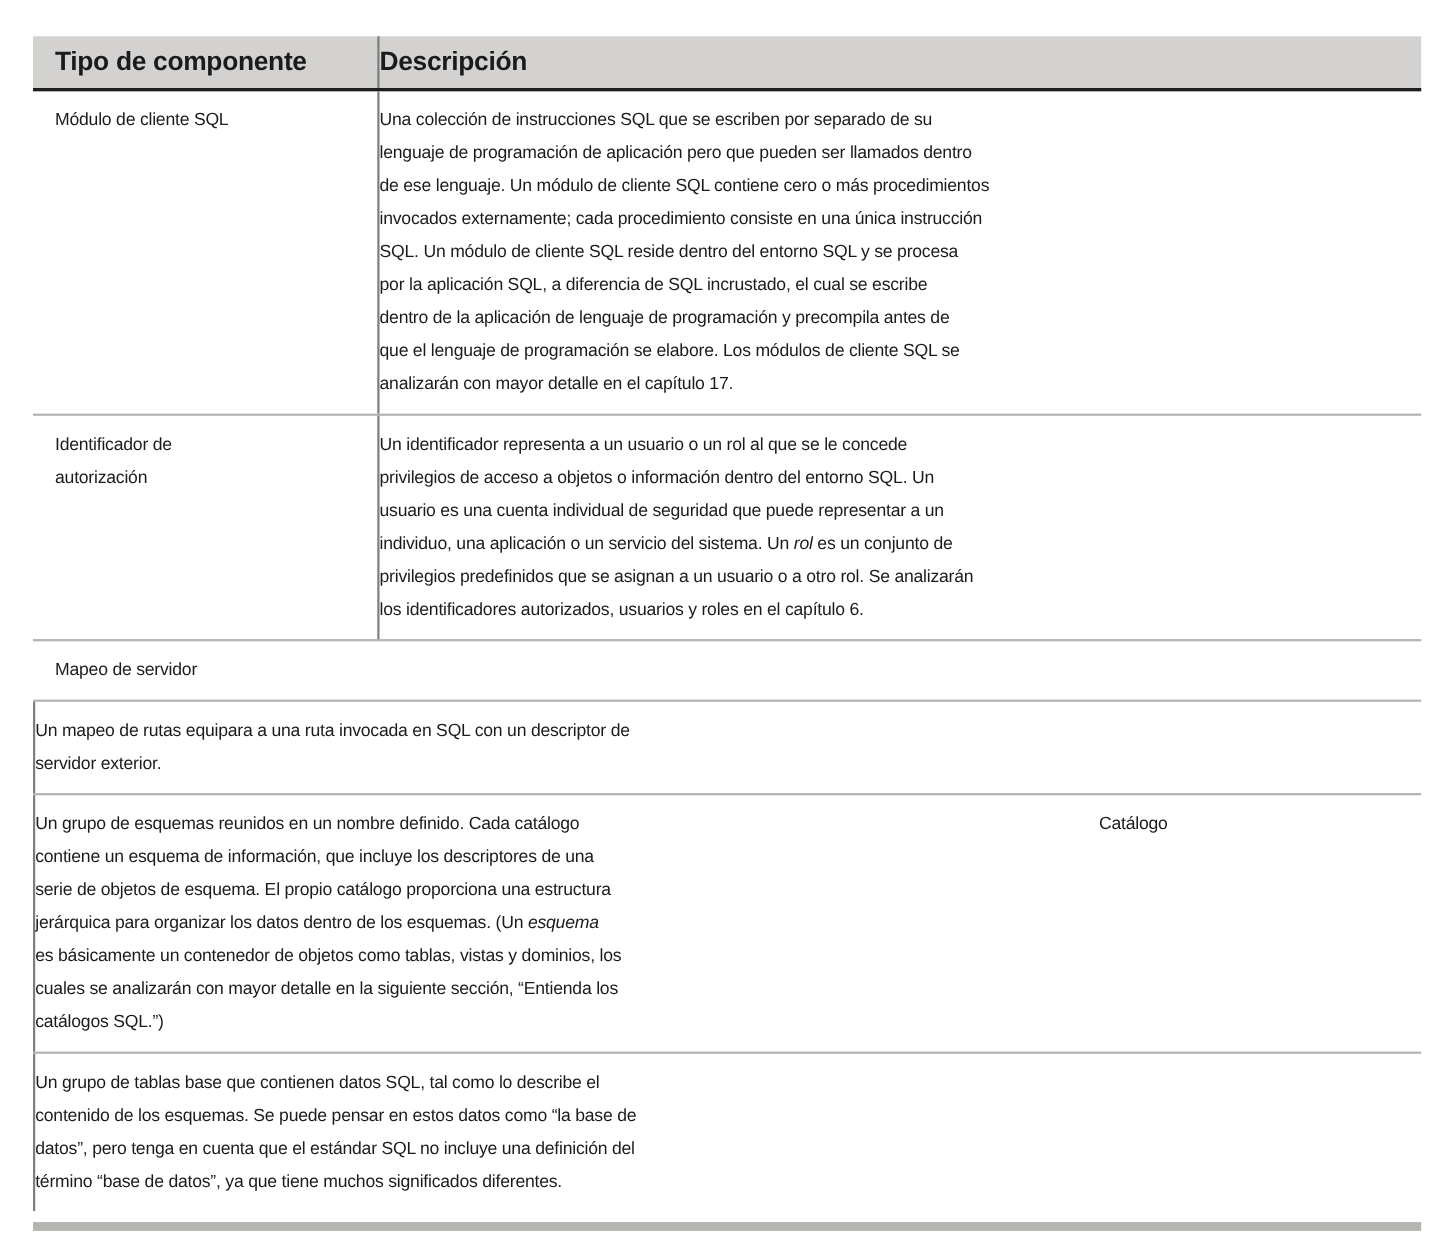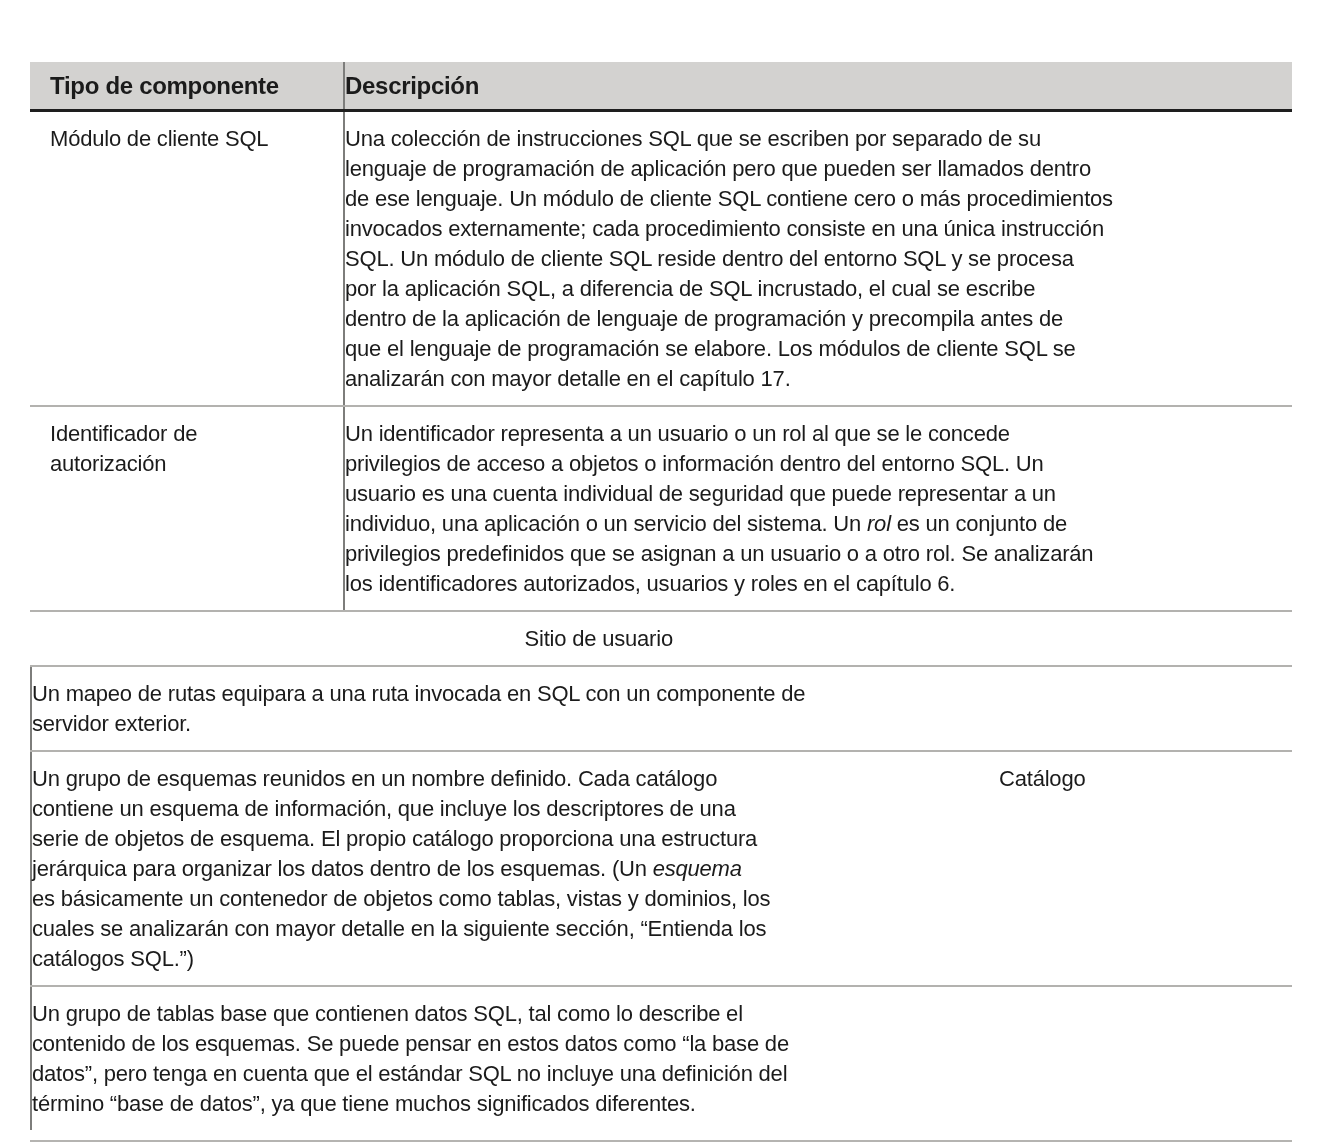--- a/index.html
+++ b/index.html
@@ -13,21 +13,20 @@
   }
   .table {
     position: absolute;
     left: 30px; top: 33px;
     width: 1262px;
   }
   .thead {
     display: flex;
     background: var(--header-bg, #d3d2d0);
     border-bottom: 3px solid var(--rule-dark, #1e1e1e);
-    margin-top: 29px;
   }
   .th {
     font-weight: bold;
     font-size: 24px;
     letter-spacing: -0.3px;
     padding-top: 10px;
     padding-bottom: 9px;
   }
   .col1 {
     width: 313px;
@@ -35,23 +34,23 @@
     padding-left: 20px;
     padding-right: 12px;
   }
   .col2 {
     flex: 1;
     border-left: 2px solid var(--divider, #7d7d7b);
     padding-left: 0;
     padding-right: 8px;
   }
   .trow { display: flex; }
-  .trow + .trow { border-top: 2px solid var(--rule-light, #b3b2af); justify-content: center; }
+  .trow + .trow { border-top: 2px solid var(--rule-light, #b3b2af); }
   .cell {
-    font-size: 22px;
+    font-size: 16px;
     line-height: 30px;
     letter-spacing: -0.2px;
     padding-top: 12px;
     padding-bottom: 11px;
     white-space: pre-line;
   }
   .cell i { }
   .bottom-bar {
     height: 8px;
     background: var(--bottom-bar, #b5b4b1);
@@ -86,25 +85,25 @@
 autorización</div>
     <div class="cell col2">Un identificador representa a un usuario o un rol al que se le concede
 privilegios de acceso a objetos o información dentro del entorno SQL. Un
 usuario es una cuenta individual de seguridad que puede representar a un
 individuo, una aplicación o un servicio del sistema. Un <i>rol</i> es un conjunto de
 privilegios predefinidos que se asignan a un usuario o a otro rol. Se analizarán
 los identificadores autorizados, usuarios y roles en el capítulo 6.</div>
   </div>
 
   <div class="trow">
-    <div class="cell col1">Sitio de usuario</div>
+    <div class="cell col1">Mapeo de servidor</div>
   </div>
 
   <div class="trow">
-    <div class="cell col2">Un mapeo de rutas equipara a una ruta invocada en SQL con un componente de
+    <div class="cell col2">Un mapeo de rutas equipara a una ruta invocada en SQL con un descriptor de
 servidor exterior.</div>
   </div>
 
   <div class="trow">
     <div class="cell col2">Un grupo de esquemas reunidos en un nombre definido. Cada catálogo
 contiene un esquema de información, que incluye los descriptores de una
 serie de objetos de esquema. El propio catálogo proporciona una estructura
 jerárquica para organizar los datos dentro de los esquemas. (Un <i>esquema</i>
 es básicamente un contenedor de objetos como tablas, vistas y dominios, los
 cuales se analizarán con mayor detalle en la siguiente sección, “Entienda los

